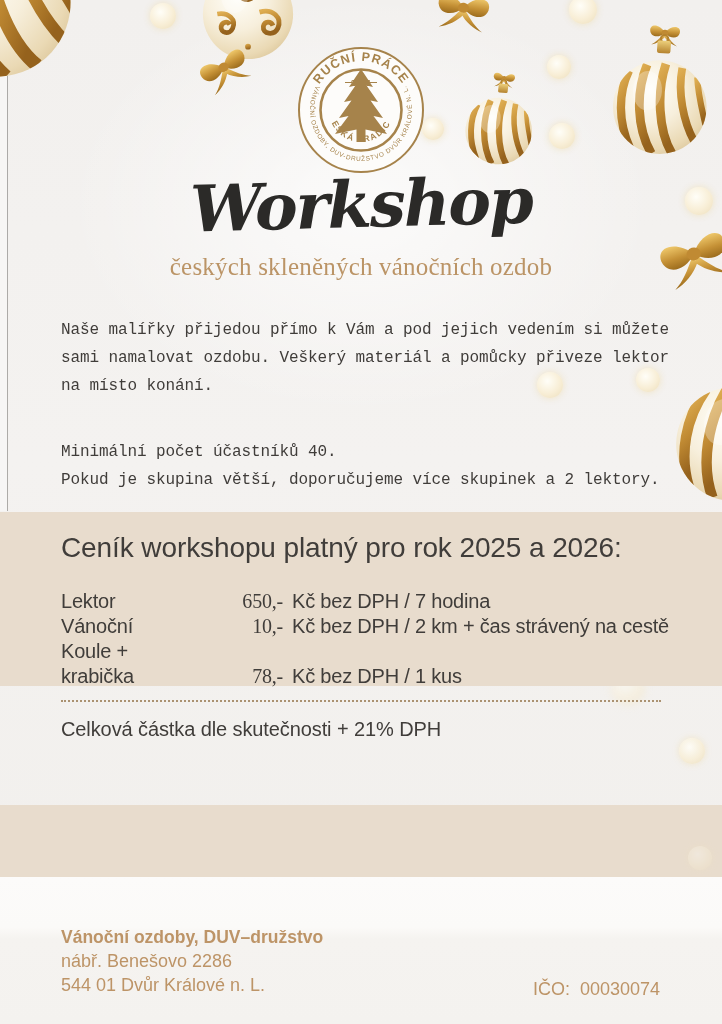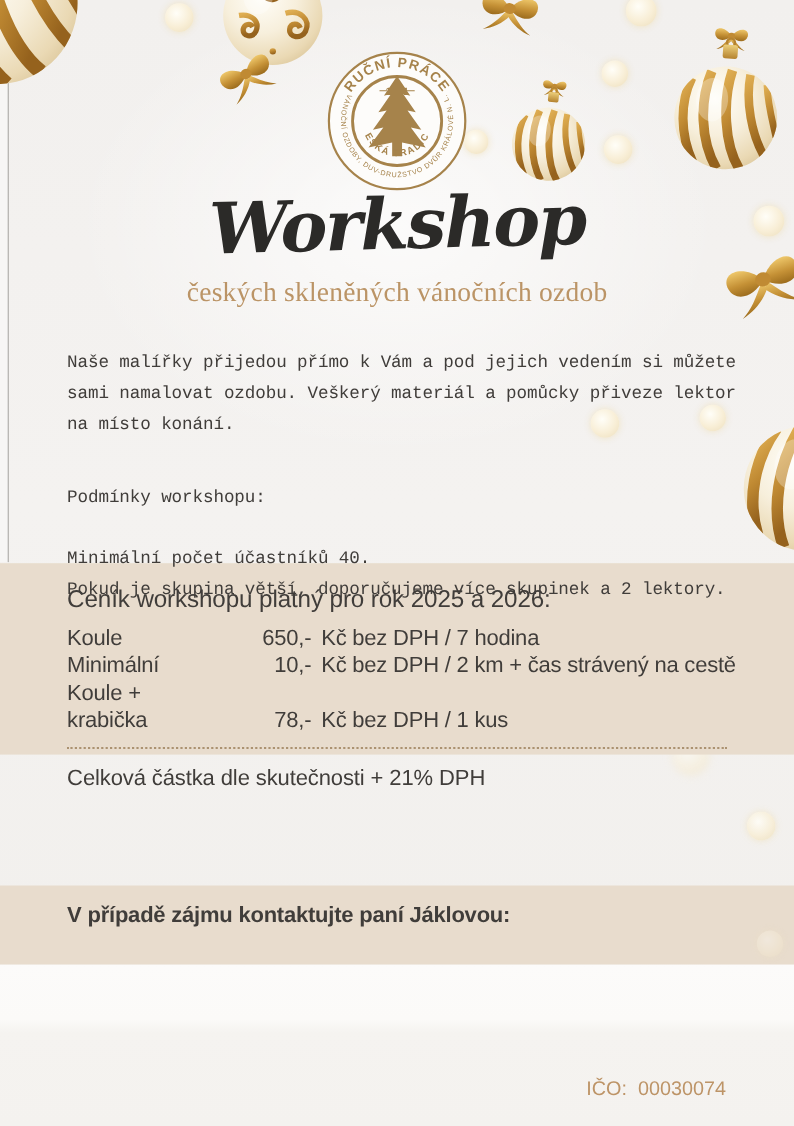--- a/index.html
+++ b/index.html
@@ -30,24 +30,24 @@
   .logo{left:295px;top:44px;width:132px;height:132px;z-index:2;}
   .title{left:0;top:166px;width:722px;text-align:center;z-index:2;
     font-family:"DejaVu Serif",serif;font-style:italic;font-weight:700;
     font-size:64px;line-height:78px;letter-spacing:-2px;color:#2b2a28;transform:rotate(-1.5deg);}
   .subtitle{left:0;top:253px;width:722px;text-align:center;z-index:2;
     font-size:25px;color:#bb9466;letter-spacing:.2px;font-family:Liberation Serif, serif;}
   
   .txt{z-index:2;font-size:16px;line-height:28px;letter-spacing:-.1px;white-space:pre-line;font-family:Liberation Mono, monospace;}
   .intro{left:61px;top:316px;width:640px;}
   .conditions{left:61px;top:410px;width:640px;}
-  .price-heading{font-size:22px;letter-spacing:-.1px;margin-bottom:10px;}
+  .price-heading{font-size:28px;letter-spacing:-.1px;margin-bottom:25px;}
   .price-row{font-size:20px;line-height:25px;letter-spacing:-.2px;}
   .price-item{display:inline-block;width:132px;}
-  .price-num{display:inline-block;width:90px;text-align:right;}
+  .price-num{display:inline-block;width:90px;text-align:right;font-family:Liberation Serif, serif;}
   .price-unit{margin-left:9px;}
   .price-divider{width:600px;border:none;border-top:2px dotted #ab9271;margin:11px 0 9px 0;}
   .price-total{font-size:20px;letter-spacing:-.1px;margin-top:16px;}
   .warning{left:61px;top:716px;width:645px;font-size:20px;line-height:30px;
     letter-spacing:-.2px;color:#c59c6b;white-space:pre-line;z-index:2;}
   .contact-heading{font-size:20px;font-weight:700;letter-spacing:-.2px;}
   .contact-line{font-size:18px;margin-top:7px;letter-spacing:-.1px;}
   .footer-address{left:61px;top:925px;z-index:2;color:#bd9467;font-size:18px;line-height:24px;}
   .footer-company{font-weight:700;font-size:17.5px;}
   .footer-ids{right:62px;top:932px;z-index:2;color:#bd9467;font-size:18px;
@@ -203,48 +203,51 @@
   </svg>
 
   <div class="abs title">Workshop</div>
   <div class="abs subtitle">českých skleněných vánočních ozdob</div>
 
   <div class="abs txt intro">Naše malířky přijedou přímo k Vám a pod jejich vedením si můžete
 sami namalovat ozdobu. Veškerý materiál a pomůcky přiveze lektor
 na místo konání.</div>
 
   <div class="abs txt conditions">
-    <div>Podmínky workshopu:</div>
     <div>Minimální počet účastníků 40.
 Pokud je skupina větší, doporučujeme více skupinek a 2 lektory.</div>
   </div>
 
   <div class="abs band band-price">
     <div class="price-heading">Ceník workshopu platný pro rok 2025 a 2026:</div>
     <div id="price-rows">
     <div class="price-row">
-      <span class="price-item">Koule</span><span class="price-num">650,-</span><span class="price-unit">Kč bez DPH / 7 hodina</span>
+      <span class="price-item">Lektor</span><span class="price-num">650,-</span><span class="price-unit">Kč bez DPH / 7 hodina</span>
     </div>
 
     <div class="price-row">
-      <span class="price-item">Minimální</span><span class="price-num">10,-</span><span class="price-unit">Kč bez DPH / 2 km + čas strávený na cestě</span>
+      <span class="price-item">Vánoční</span><span class="price-num">10,-</span><span class="price-unit">Kč bez DPH / 2 km + čas strávený na cestě</span>
     </div>
 
     <div class="price-row">
       <span class="price-item">Koule + krabička</span><span class="price-num">78,-</span><span class="price-unit">Kč bez DPH / 1 kus</span>
     </div>
   </div>
     <hr class="price-divider">
     <div class="price-total">Celková částka dle skutečnosti + 21% DPH</div>
   </div>
 
 
   <div class="abs band band-contact">
-    <div class="contact-heading">V případě zájmu kontaktujte paní Jáklovou:</div>
   </div>
 
   <div class="abs footer-bg"></div>
+  <div class="abs footer-address">
+    <div class="footer-company">Vánoční ozdoby, DUV–družstvo</div>
+    <div>nábř. Benešovo 2286</div>
+    <div>544 01 Dvůr Králové n. L.</div>
+  </div>
   <div class="abs footer-ids">
     <div>IČO:  00030074</div>
     
   </div>
 
 </div>
 
 </body></html>

